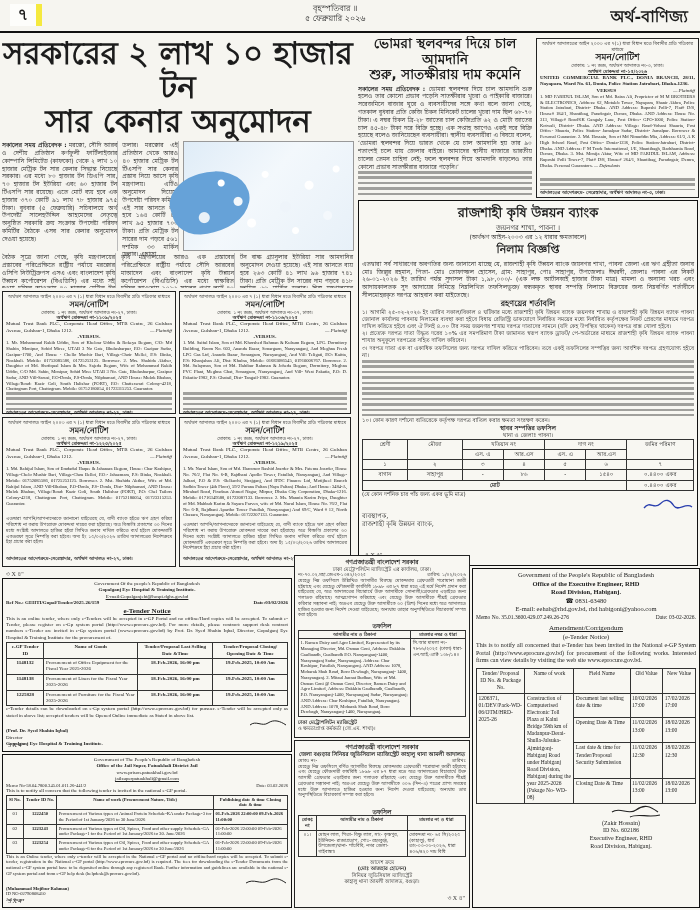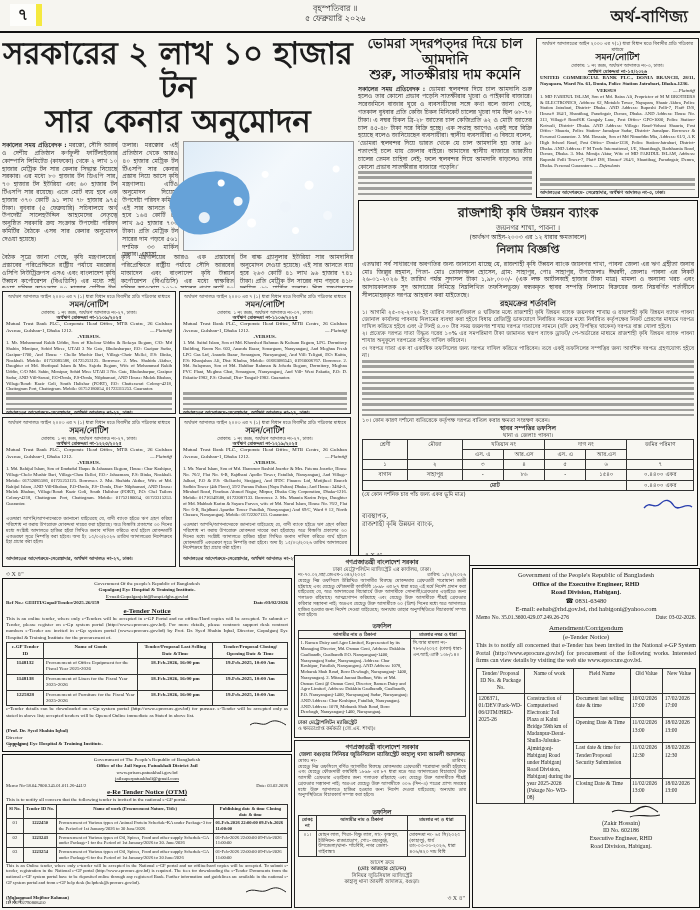--- a/index.html
+++ b/index.html
@@ -89,21 +89,21 @@
       <div class="t6 j bn colrule" style="width:113px;">
         <span>কৃষি মন্ত্রণালয়ের আরও এক প্রস্তাবের পরিপ্রেক্ষিতে রাষ্ট্রীয় পর্যায়ে সৌদি আরবের মাআদেন এবং বাংলাদেশ কৃষি উন্নয়ন কর্পোরেশন (বিএডিসি) এর মধ্যে স্বাক্ষরিত চুক্তির আওতায় ২০২৬ সালের প্রথম লটে ৪০ হাজার মেট্রিক টন ডিএপি সার আমদানির অনুমোদন দিয়েছে উপদেষ্টা পরিষদ কমিটি। সৌদি আরব থেকে এই সার আনতে ব্যয় হবে ৪২৪ কোটি ৯২ লাখ ৮০ হাজার টাকা; প্রতি মেট্রিক টন সারের দাম পড়বে ৬৮০ মার্কিন ডলার।</span>
       </div>
       <div class="t6 j bn" style="width:113px;">
         <span>টন বাল্ক গ্র্যানুলার ইউরিয়া সার আমদানির অনুমোদন দেওয়া হয়েছে। এই সার আনতে ব্যয় হবে ২৬৩ কোটি ৪১ লাখ ৯৬ হাজার ৭৪১ টাকা। প্রতি মেট্রিক টন সারের দাম পড়বে ৪১৮ দশমিক ৬৬ মার্কিন ডলার। শিল্প মন্ত্রণালয়ের আরও এক প্রস্তাবের পরিপ্রেক্ষিতে ২০২৫-২০২৬ অর্থবছরে কর্ণফুলী ফার্টিলাইজার কোম্পানি লিমিটেড (কাফকো), বাংলাদেশ-এর কাছ থেকে ৩০ হাজার মেট্রিক টন ব্যাগড গ্র্যানুলার ইউরিয়া সার কেনার অনুমোদন দেওয়া হয়েছে। কাফকো থেকে এই সার কিনতে ব্যয় হবে ১৫৩ কোটি ৮ লাখ ৫৫ হাজার ৮৭৫ টাকা। প্রতি মেট্রিক টন সারের দাম পড়বে ৫১৫ দশমিক ৮৭৫ মার্কিন ডলার।</span>
       </div>
     </div>
   </div>
 
   <div class="abs" style="left:358px;top:36px;width:174px;height:160px;">
-    <div class="h2line bn">ভোমরা স্দরপত্দর দিয়ে চাল আমদানি</div>
+    <div class="h2line bn">ভোমরা স্থলবন্দর দিয়ে চাল আমদানি</div>
     <div class="h2line bn">শুরু, সাতক্ষীরায় দাম কমেনি</div>
     <div class="t6 j bn" style="margin-top:2px;">
       <span class="b">সকালের সময় প্রতিবেদক :</span>
       <span>ভোমরা স্থলবন্দর দিয়ে চাল আমদানি শুরু হলেও তার কোনো প্রভাব পড়েনি সাতক্ষীরার খুচরা ও পাইকারি বাজারে। সরেজমিনে বাজার ঘুরে ও ব্যবসায়ীদের সঙ্গে কথা বলে জানা গেছে, গতকাল বুধবার প্রতি কেজি চিকন মিনিকেট চালের খুচরা দাম ছিল ৬৮-৭০ টাকা। এ নম্বর চিকন ব্রি-২৮ জাতের চাল কেজিপ্রতি ৬২ ও মোটা জাতের চাল ৪৫-৪৮ টাকা দরে বিক্রি হচ্ছে। এক সপ্তাহ আগেও একই দরে বিক্রি হয়েছে বলেও জানিয়েছেন ব্যবসায়ীরা। স্থানীয় ব্যবসায়ীরা এ বিষয়ে বলেন, ‘ভোমরা স্থলবন্দর দিয়ে ভারত থেকে যে চাল আমদানি হয় তার ৯০ শতাংশই চলে যায় জেলার বাইরে। আমাদের স্থানীয় বাজারে ভারতীয় চালের তেমন চাহিদা নেই; ফলে স্থলবন্দর দিয়ে আমদানি বাড়লেও তার কোনো প্রভাব সাতক্ষীরার বাজারে পড়েনি।’</span>
     </div>
     <div class="bars" style="height:24px;margin-top:1px;"></div>
   </div>
 
   <div class="abs box" style="left:536px;top:38px;width:161px;height:158px;">
     <div class="notice-inner">
@@ -123,21 +123,21 @@
     </div>
   </div>
 
   <div class="abs box2" style="left:358px;top:200px;width:338px;height:364px;">
     <div class="notice-inner">
       <div class="ctr b bn" style="font-size:13px;">রাজশাহী কৃষি উন্নয়ন ব্যাংক</div>
       <div class="t7 ctr bn">জয়নগর শাখা, পাবনা  ।</div>
       <div class="t6 ctr bn">(অর্থঋণ আইন-২০০৩ এর ১২ ধারার ক্ষমতাবলে)</div>
       <div class="ctr b bn" style="font-size:11px;">নিলাম বিজ্ঞপ্তি</div>
       <div class="t6 j bn">এতদ্বারা সর্ব সাধারণের অবগতির জন্য জানানো যাচ্ছে যে, রাজশাহী কৃষি উন্নয়ন ব্যাংক জয়নগর শাখা, পাবনা জেলা এর ঋণ গ্রহীতা জনাব মোঃ জিল্লুর রহমান, পিতা- মোঃ তোফাজ্জল হোসেন, গ্রাম: সাহাপুর, পোঃ সাহাপুর, উপজেলাঃ ঈশ্বরদী, জেলাঃ পাবনা এর নিকট ২৬-০১-২০২৬ ইং তারিখ পর্যন্ত সুদাসল টাকা ১,৯৮,০০০/- (এক লক্ষ আটানব্বই হাজার টাকা মাত্র) মামলা ও অন্যান্য খরচ এবং আদায়কালতক সুদ আদায়ের নিমিত্তে নিম্নলিখিত তফসিলভুক্ত/ বন্ধককৃত স্থাবর সম্পত্তি নিলামে বিক্রয়ের জন্য নিম্নবর্ণিত শর্তাধীনে সীলমোহরকৃত দরপত্র আহবান করা যাইতেছে।</div>
-      <div class="t8 ctr b bn">রহমক্রের শর্তাবলি</div>
+      <div class="t8 ctr b bn">রহণয্রের শর্তাবলি</div>
       <div class="t55 j bn">১। আগামী ২৫-০২-২০২৬ ইং তারিখ সকাল/বিকাল ৪ ঘটিকার মধ্যে রাজশাহী কৃষি উন্নয়ন ব্যাংক জয়নগর শাখায় ও রাজশাহী কৃষি উন্নয়ন ব্যাংক পাবনা জোনাল কার্যালয় পাবনায় নিলামের ব্যবস্থা করা হইবে বিধায় রেজিস্ট্রি ডাকযোগে নির্ধারিত সময়ের মধ্যে নির্ধারিত কর্তৃপক্ষের নিকট প্রেরণের মাধ্যমে দরপত্র দাখিল করিতে হইবে এবং ঐ দিনই ৪.০০ টার সময় জয়নগর শাখায় দরপত্র দাতাদের সামনে (যদি কেহ উপস্থিত থাকেন) দরপত্র বাক্স খোলা হইবে।</div>
       <div class="t55 j bn">২। প্রত্যেক দরপত্র দাতা উদ্ধৃত দরের ১০% এর সমপরিমাণ টাকা জামানত স্বরূপ ব্যাংক ড্রাফট/ পে-অর্ডারের মাধ্যমে রাজশাহী কৃষি উন্নয়ন ব্যাংক পাবনা শাখার অনুকূলে দরপত্রের সহিত দাখিল করিবেন।</div>
       <div class="t55 j bn">৩। দরপত্র দাতা এক বা একাধিক তফসিলের জন্য দরপত্র দাখিল করিতে পারিবেন। তবে একই তফসিলের সম্পত্তির জন্য আংশিক দরপত্র গ্রহণযোগ্য হইবে না।</div>
       <div class="bars" style="height:56px;margin:1px 0;"></div>
       <div class="t55 j bn">১০। কোন কারণ দর্শানো ব্যতিরেকে কর্তৃপক্ষ দরপত্র বাতিল করার ক্ষমতা সংরক্ষণ করেন।</div>
       <div class="t6 ctr b bn">স্থাবর সম্পত্তির তফসিল</div>
       <div class="t55 ctr bn">থানা ও জেলাঃ পাবনা।</div>
       <table class="t55 bn">
         <tbody>
             <tr>
@@ -304,21 +304,20 @@
   <div class="abs box2" style="left:2px;top:754px;width:288px;height:152px;">
     <div class="notice-inner">
       <div class="t5 ctr">Government of The People's Republic of Bangladesh</div>
       <div class="t5 ctr b">Office of the Jail Super, Patuakhali District Jail</div>
       <div class="t5 ctr">www.prison.patuakhali.gov.bd</div>
       <div class="t5 ctr u">jailsuperpatuakhali@gmail.com</div>
       <div class="t4" style="display:flex;justify-content:space-between;">
         <span>Memo No-58.04.7800.345.01.011.26-441/2</span>
         <span>Date: 03.02.2026</span>
       </div>
-      <div class="t7 ctr b">e-Re Tender Notice (OTM)</div>
       <div class="t5">This is to notify all concern that the following tender is invited in the national e-GP portal.</div>
       <table class="t4">
         <tbody>
             <tr>
           <th style="width:13px;" class="ctr b">Sl No.</th>
           <th style="width:30px;" class="ctr b">Tender ID No.</th>
           <th style="width:158px;" class="ctr b">Name of work (Procurement Nature, Title)</th>
           <th style="width:72px;" class="ctr b">Publishing date &amp; time Closing date &amp; time</th>
         </tr>
         <tr>

